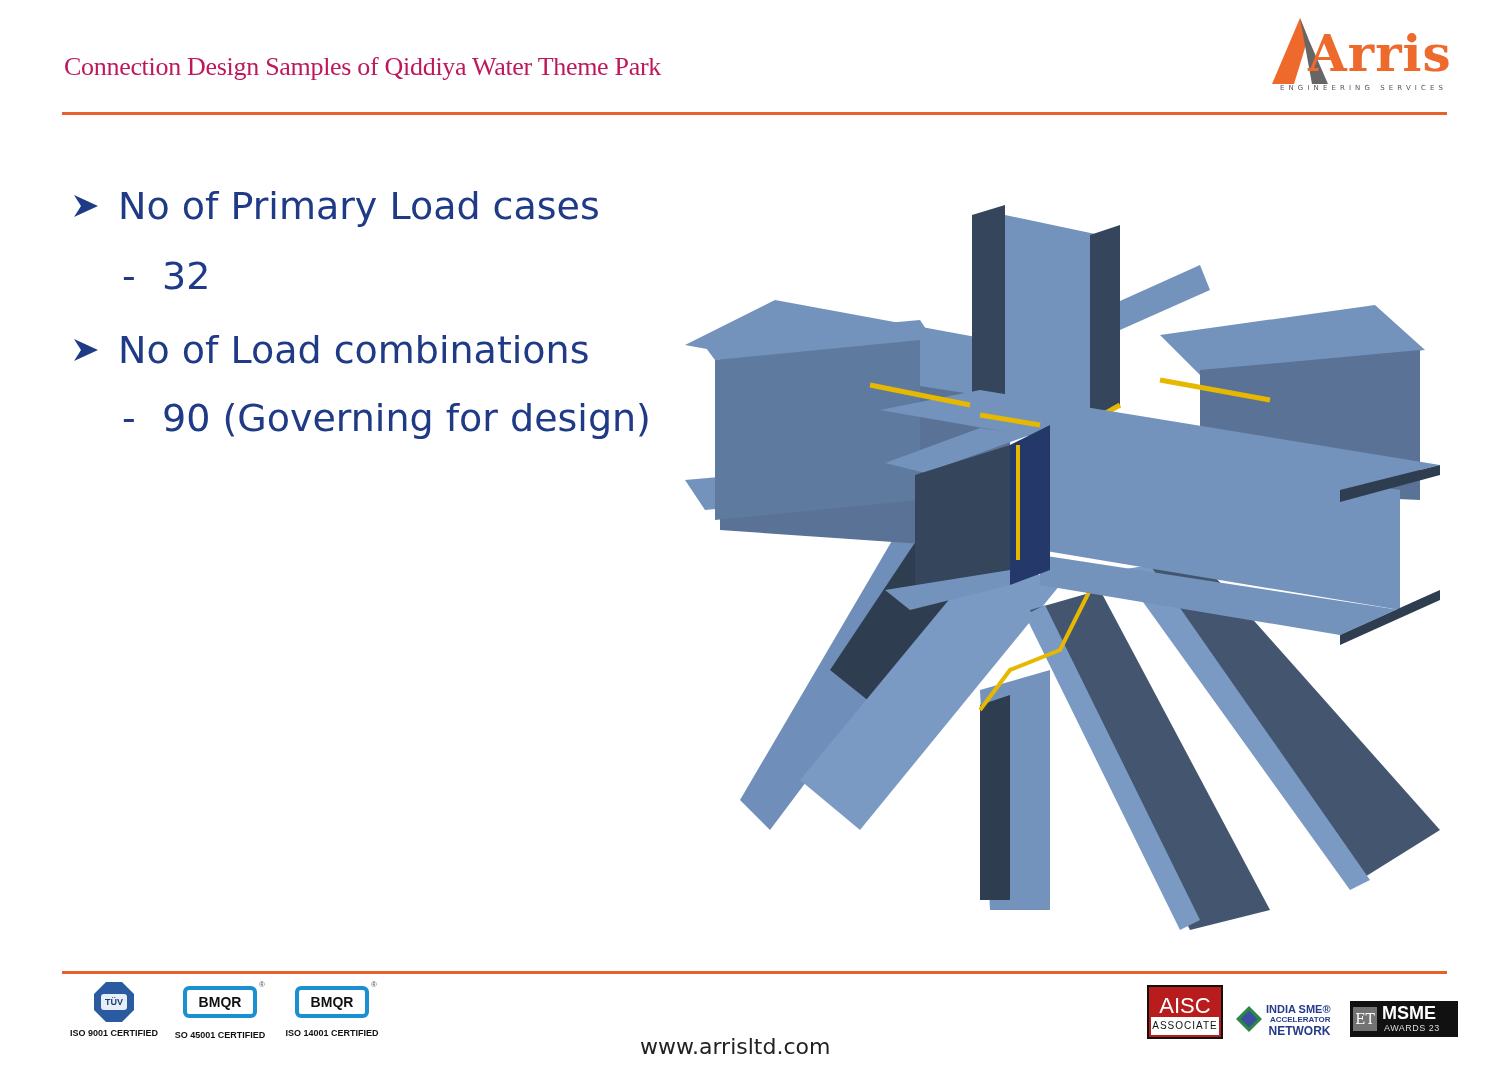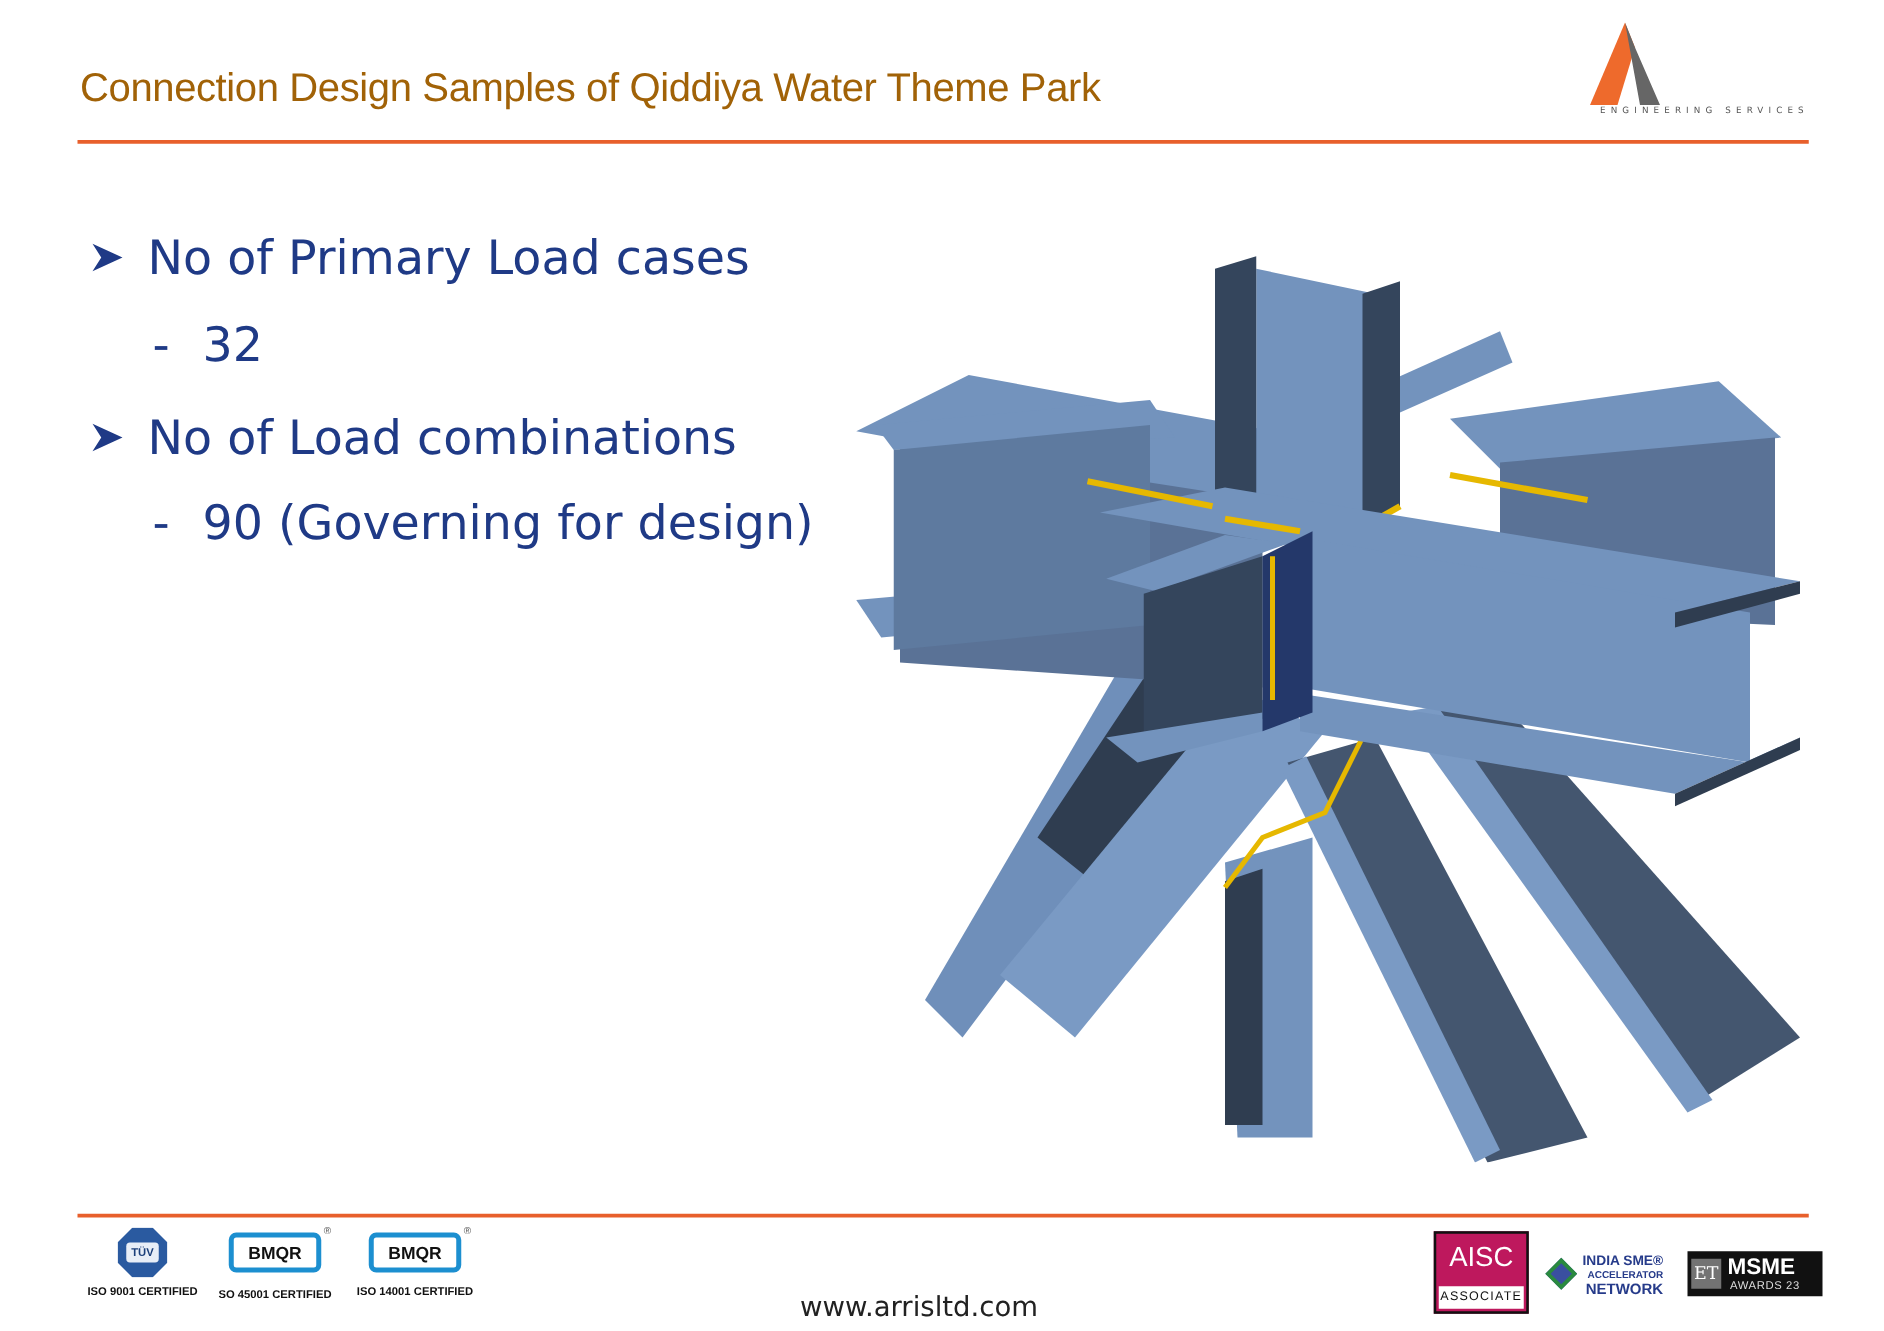--- a/index.html
+++ b/index.html
@@ -1,17 +1,17 @@
 <!DOCTYPE html>
 <html><head>
 <meta charset="utf-8">
 <style>
   html, body { margin: 0; padding: 0; background: #ffffff; }
   body { width: 1507px; height: 1065px; position: relative; overflow: hidden; font-family: "DejaVu Sans", sans-serif; }
-  .title { position: absolute; left: 64px; top: 52px; font-size: 32px; color: #a16207; letter-spacing: -0.3px; font-family: Liberation Sans, sans-serif; font-weight: normal; }
+  .title { position: absolute; left: 64px; top: 52px; font-size: 26px; color: #be185d; letter-spacing: -0.3px; font-family: Liberation Serif, serif; font-weight: normal; }
   .rule-top { position: absolute; left: 62px; top: 112px; width: 1385px; height: 3px; background: #e8602c; }
   .rule-bottom { position: absolute; left: 62px; top: 971px; width: 1385px; height: 3px; background: #e8602c; }
 
   .logo { position: absolute; left: 1268px; top: 14px; width: 180px; height: 82px; }
   .logo .word { position: absolute; left: 40px; top: 10px; font-family: "DejaVu Serif", serif; font-size: 50px; font-weight: bold; color: #ee6a2c; letter-spacing: 1px; }
   .logo .tag { position: absolute; left: 12px; top: 70px; font-size: 7px; letter-spacing: 4.1px; color: #555; font-family: "DejaVu Sans", sans-serif; white-space: nowrap; }
 
   .bullets { position: absolute; left: 72px; top: 180px; color: #1f3a86; font-family: "DejaVu Sans", sans-serif; }
   .b-item { position: absolute; left: 0; font-size: 38px; white-space: nowrap; }
   .b-item .arrow { display: inline-block; width: 46px; }
@@ -22,21 +22,21 @@
 
   .cert { position: absolute; top: 982px; text-align: center; }
   .cert .cap { font-size: 9px; font-weight: bold; color: #111; white-space: nowrap; font-family: "Liberation Sans", sans-serif; margin-top: 6px; }
   .bmqr { width: 74px; height: 32px; border: 4px solid #1c8fd0; border-radius: 6px; box-sizing: border-box; display: flex; align-items: center; justify-content: center; font-weight: bold; font-size: 14px; color: #111; font-family: "Liberation Sans", sans-serif; margin: 4px auto 0; position: relative; }
   .bmqr sup { position: absolute; right: -12px; top: -10px; font-size: 8px; font-weight: normal; color: #555; }
   .tuv { width: 40px; height: 40px; margin: 0 auto; background: #2a5aa0; clip-path: polygon(30% 0,70% 0,100% 30%,100% 70%,70% 100%,30% 100%,0 70%,0 30%); display: flex; align-items: center; justify-content: center; }
   .tuv span { background: #e8eef7; color: #1b3f7a; font-size: 9px; font-weight: bold; padding: 3px 4px; border-radius: 3px; font-family: "Liberation Sans", sans-serif; }
 
   .website { position: absolute; left: 640px; top: 994px; font-size: 22px; color: #222; font-family: "DejaVu Sans", sans-serif; margin-top: 40px; }
 
-  .aisc { position: absolute; left: 1147px; top: 985px; width: 76px; height: 66px; background: #be185d; border: 2px solid #111; box-sizing: border-box; }
+  .aisc { position: absolute; left: 1147px; top: 985px; width: 76px; height: 54px; background: #b91c1c; border: 2px solid #111; box-sizing: border-box; }
   .aisc .top { color: #fff; font-size: 22px; text-align: center; margin-top: 6px; font-family: "Liberation Sans", sans-serif; }
   .aisc .bot { position: absolute; left: 2px; right: 2px; bottom: 2px; height: 18px; background: #fff; color: #111; font-size: 10px; text-align: center; line-height: 18px; letter-spacing: 1px; font-family: "Liberation Sans", sans-serif; }
 
   .sme { position: absolute; left: 1238px; top: 1004px; width: 106px; height: 40px; text-align: right; }
   .sme .gem { position: absolute; left: 2px; top: 6px; width: 18px; height: 18px; transform: rotate(45deg); border: 3px solid #2a8a3e; box-sizing: border-box; background: #3a4fa0; }
   .sme .txt { position: absolute; left: 28px; top: 0; color: #263b8a; font-weight: bold; font-family: "Liberation Sans", sans-serif; line-height: 1; }
   .sme .l1 { font-size: 11px; }
   .sme .l2 { font-size: 8px; margin-top: 1px; }
   .sme .l3 { font-size: 12px; margin-top: 1px; }
 
@@ -48,20 +48,21 @@
 </head>
 <body>
 
 <div class="title">Connection Design Samples of Qiddiya Water Theme Park</div>
 
 <div class="logo">
   <svg width="60" height="72" style="position:absolute;left:2px;top:2px">
     <polygon points="30,2 2,68 24,68 38,22" fill="#ee6a2c"></polygon>
     <polygon points="30,2 38,22 58,68 42,68" fill="#666"></polygon>
   </svg>
+  <span class="word">Arris</span>
   <span class="tag">ENGINEERING SERVICES</span>
 </div>
 
 <div class="rule-top"></div>
 
 <div class="bullets">
   <div class="b-item" style="top:4px">
     <span class="arrow">
       <svg width="28" height="26" viewBox="0 0 28 26">
           <polygon points="2,2 26,13 2,24 9,13" fill="#1f3a86"></polygon>

